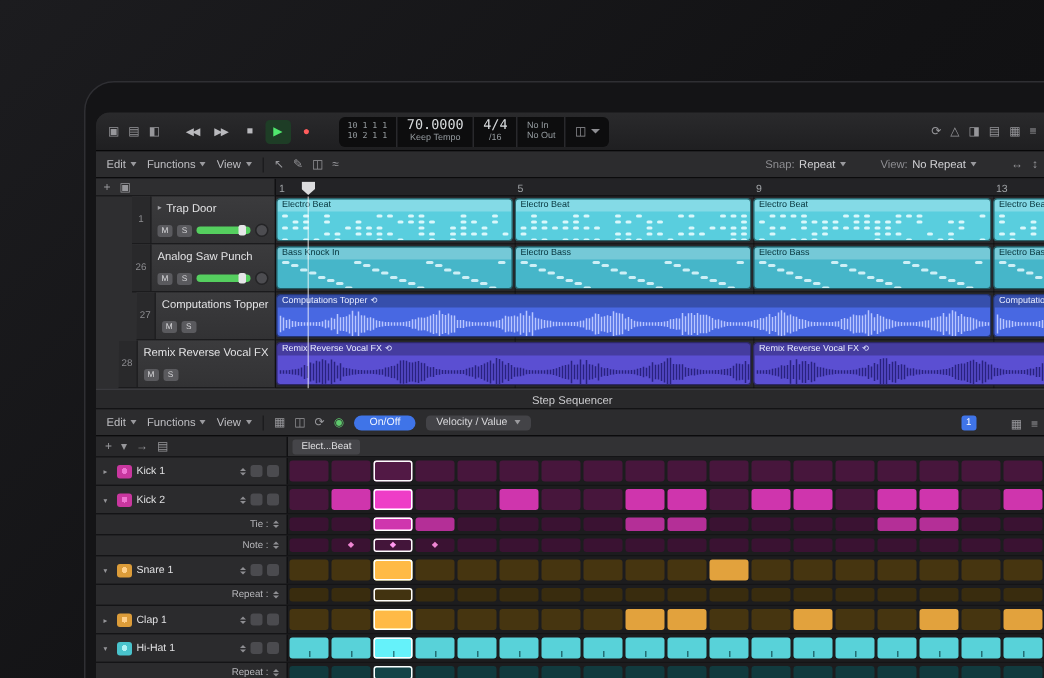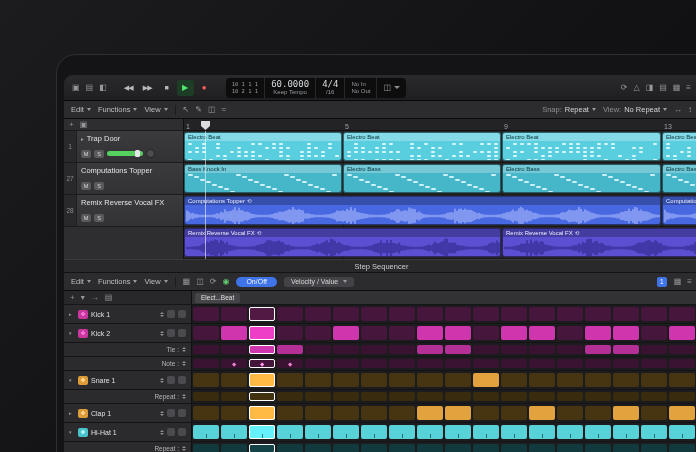--- a/index.html
+++ b/index.html
@@ -36,21 +36,21 @@
 
   
   .bar{flex:0 0 18px;background:#2c2c2e;border-bottom:1px solid #0b0b0c;display:flex;align-items:center;
        gap:7px;padding:0 7px;font-size:7.5px;color:#bfbfc3;}
   .menu{display:flex;align-items:center;gap:3px;cursor:default;}
   .caret{width:0;height:0;border-left:2.5px solid transparent;border-right:2.5px solid transparent;border-top:3px solid #9a9a9e;}
   .divv{width:1px;height:10px;background:#1c1c1e;}
   .kv{display:flex;align-items:center;gap:3px;}
   .kv .k{color:#8e8e92;}
   .kv .v{color:#d3d3d6;}
-  .bar .right{margin-left:auto;display:flex;align-items:center;gap:7px;}
+  .bar .right{margin-left:auto;display:flex;align-items:flex-end;gap:23px;}
 
   
   .arrange{flex:0 0 140px;display:flex;background:#242427;overflow:hidden;}
   .track-headers{flex:0 0 120px;background:#2e2e30;border-right:1px solid #101012;display:flex;flex-direction:column;}
   .th-top{flex:0 0 12px;display:flex;align-items:center;gap:6px;padding:0 5px;border-bottom:1px solid #1a1a1c;
           color:#9a9a9e;font-size:7px;}
   .track-row{flex:0 0 32px;border-bottom:1px solid #1b1b1d;display:flex;background:linear-gradient(#3b3b3d,#323234);}
   .track-num{flex:0 0 13px;background:#29292b;color:#8d8d91;font-size:6.5px;display:flex;align-items:center;
              justify-content:center;border-right:1px solid #1f1f21;}
   .track-body{flex:1;padding:3px 4px 4px 4px;display:flex;flex-direction:column;justify-content:space-between;min-width:0;}
@@ -143,21 +143,21 @@
             <span class="tbtn plain">■</span>
             <span class="tbtn play">▶</span>
             <span class="tbtn record">●</span>
           </span>
         <div class="lcd">
           <div class="lcd-cycle">
             <span class="small">10 1 1 1</span>
             <span class="small">10 2 1 1</span>
           </div>
           <div style="align-items:center;">
-            <span class="big">60.0000</span>
+            <span class="big">70.0000</span>
             <span class="small">Keep Tempo</span>
           </div>
           <div class="lcd-sig">
             <span class="big">4/4</span>
             <span class="small">/16</span>
           </div>
           <div>
             <span class="small">No In</span>
             <span class="small">No Out</span>
           </div>
@@ -215,27 +215,43 @@
             </span>
         </span>
       </div>
 
       <div class="arrange">
         <div class="track-headers">
           <div class="th-top">
               <span class="icn">+</span>
               <span class="icn">▣</span>
             </div>
-          <div style="display:flex;flex-direction:column;flex:1;">
+          <div style="display:flex;flex-direction:column;flex:1;align-items:flex-end;">
               <div class="track-row">
                 <div class="track-num">1</div>
                 <div class="track-body">
                   <div class="tname">
                     <span class="stackarrow">▸</span>
                     <span>Trap Door</span>
+                  </div>
+                  <div class="tctrl">
+                    <span class="ms">M</span>
+                    <span class="ms">S</span>
+                    <span class="vol">
+                      <span class="thumb"></span>
+                    </span>
+                    <span class="pan"></span>
+                  </div>
+                </div>
+              </div>
+              <div class="track-row">
+                <div class="track-num">26</div>
+                <div class="track-body">
+                  <div class="tname">
+                    <span>Analog Saw Punch</span>
                   </div>
                   <div class="tctrl">
                     <span class="ms">M</span>
                     <span class="ms">S</span>
                     <span class="vol">
                       <span class="thumb"></span>
                     </span>
                     <span class="pan"></span>
                   </div>
                 </div>

